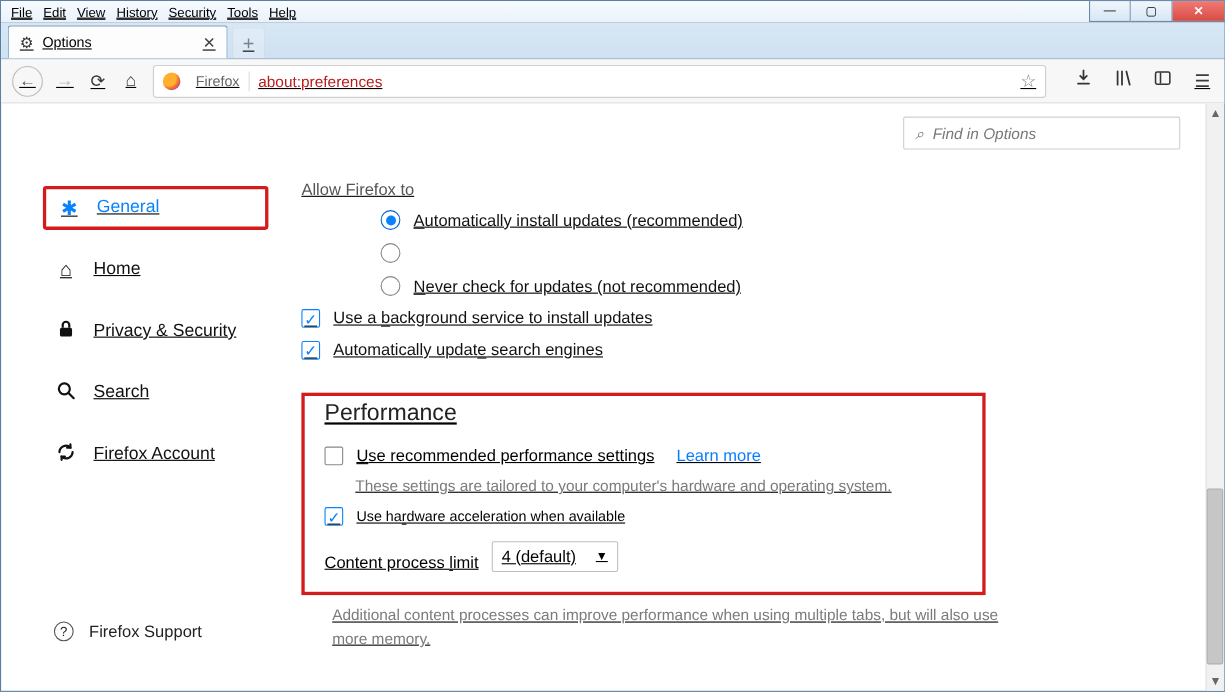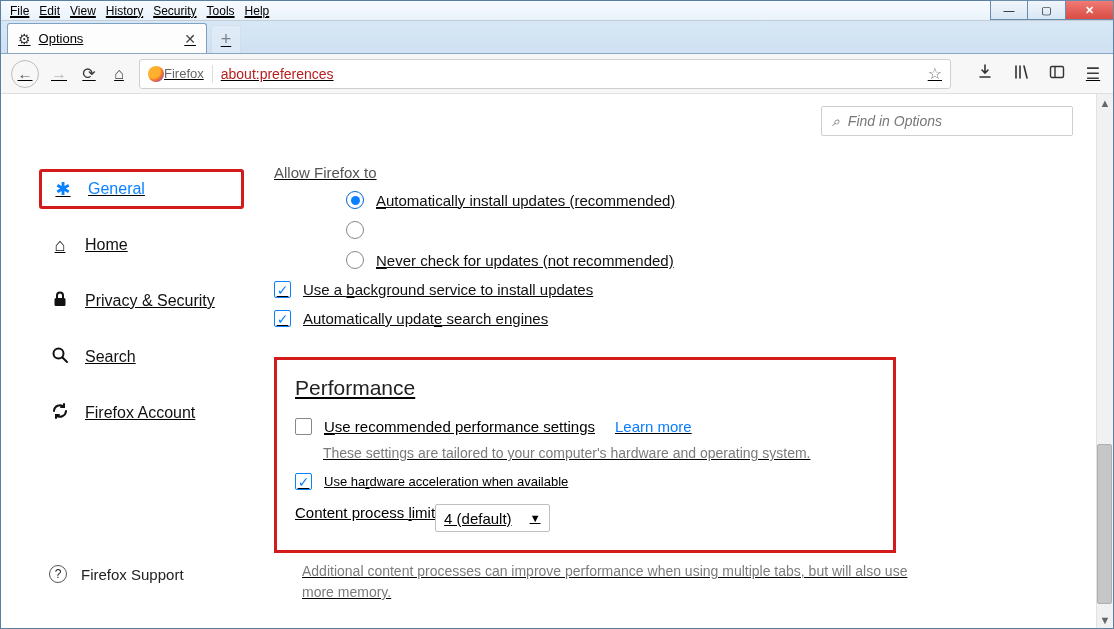--- a/index.html
+++ b/index.html
@@ -24,21 +24,21 @@
   .tab .gear { font-size:14px; color:#333; }
   .tab-title { flex:1; font-size:13px; }
   .tab-close { font-size:14px; color:#444; }
   .newtab { width:30px; height:28px; margin-left:4px; display:flex; align-items:center; justify-content:center; border:1px solid rgba(0,0,0,0.05); border-bottom:none; border-radius:3px 3px 0 0; color:#79838e; background:rgba(255,255,255,0.25); font-size:18px; }
 
   
   .toolbar { height:40px; background:#f7f7f7; border-bottom:1px solid #e0e0e0; display:flex; align-items:center; padding:0 10px; gap:10px; }
   .nav-circle { width:28px; height:28px; border:1px solid #bcbcbc; border-radius:50%; display:flex; align-items:center; justify-content:center; color:#555; font-size:15px; }
   .tb-icon { width:20px; text-align:center; font-size:16px; color:#3a3a3a; }
   .addr { flex:1; height:30px; border:1px solid #cfcfcf; border-radius:3px; background:#fff; display:flex; align-items:center; padding:0 8px; gap:8px; }
-  .addr .fx { display:flex; align-items:center; gap:0; font-size:13px; color:#666;}
+  .addr .fx { display:flex; align-items:center; gap:14px; font-size:13px; color:#666;}
   .fx-logo { width:16px; height:16px; border-radius:50%; background: radial-gradient(circle at 35% 35%, #ffb02e 0 45%, #ff7c1f 55%, #8634d1 90%); }
   .addr-divider{width:1px;height:18px;background:#ddd;}
   .addr-text{flex:1;font-size:14px;color:#b91c1c;}
   .star{color:#777;font-size:16px;}
   .right-tools{display:flex;align-items:center;gap:16px;margin-left:14px;color:#333;}
 
   
   .content { flex:1; display:flex; position:relative; overflow:hidden;}
   .scrollbar { position:absolute; right:0; top:0; bottom:0; width:17px; background:#f1f1f1; border-left:1px solid #e2e2e2;}
   .scroll-arrow{height:17px;display:flex;align-items:center;justify-content:center;color:#666;font-size:11px;}
@@ -61,27 +61,27 @@
   .opts{ margin-top:10px; margin-left:72px; display:flex; flex-direction:column; gap:12px; font-size:15px; color:#111;}
   .radio,.check{display:flex;align-items:center;gap:12px;}
   .radio .r{width:18px;height:18px;border:1.8px solid #888;border-radius:50%;display:flex;align-items:center;justify-content:center;}
   .radio.selected .r{border-color:#0065d9;}
   .radio.selected .r::after{content:"";width:9px;height:9px;background:#0a82ff;border-radius:50%;}
   .check .c{width:17px;height:17px;border:1.6px solid #888;border-radius:2px;display:flex;align-items:center;justify-content:center;font-size:14px;line-height:1;color:#0a82ff;}
   .check.on .c{border-color:#0a82ff;}
   .check.on .c::after{content:"✓";}
   .ul{text-decoration:underline;text-decoration-thickness:1px;text-underline-offset:2px;}
 
-  .perf-box{ margin-top:30px; border:3px solid #d31b1b; padding:16px 18px 18px 18px; width:622px; }
+  .perf-box{ margin-top:30px; border:3px solid #d31b1b; padding:4px 18px 18px 18px; width:622px; }
   .perf-title{ font-size:21px; font-weight:400; color:#222; margin-bottom:18px;}
   .perf-row{display:flex;align-items:center;gap:12px;font-size:15px;}
   .learn{color:#0a7cff;margin-left:8px;}
   .subtext{color:#7b7b7b;font-size:14px;margin:10px 0 12px 28px;}
   .perf-indent{display:flex;flex-direction:column;gap:14px;}
-  .selectrow{display:flex;align-items:flex-start;font-size:15px;}
+  .selectrow{display:flex;align-items:flex-end;gap:12px;font-size:15px;}
   .select{border:1px solid #bfbfbf;border-radius:2px;height:28px;padding:0 8px;display:flex;align-items:center;gap:18px;font-size:15px;}
   .select .caret{font-size:11px;}
   .perf-foot{font-size:14px;color:#7b7b7b;margin:8px 0 0 28px;max-width:640px;line-height:1.5;}
 
 </style>
 </head>
 <body>
 
 <div class="window">
   <div class="titlebar">

